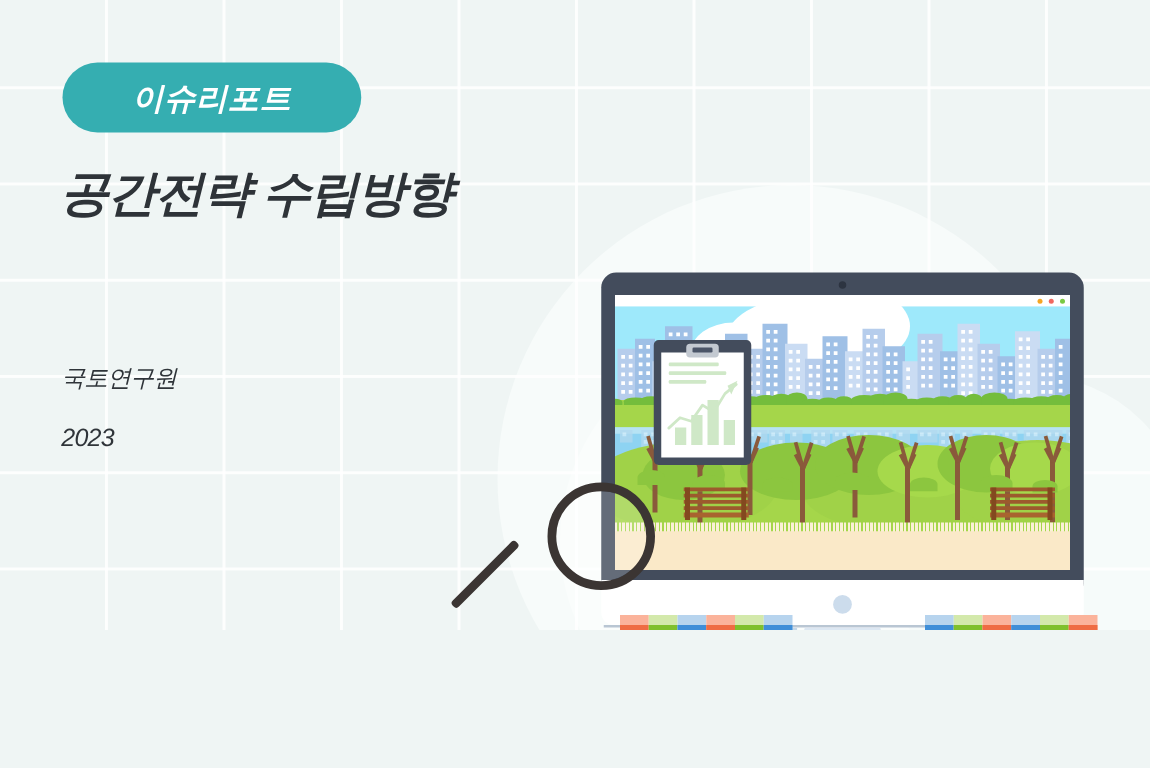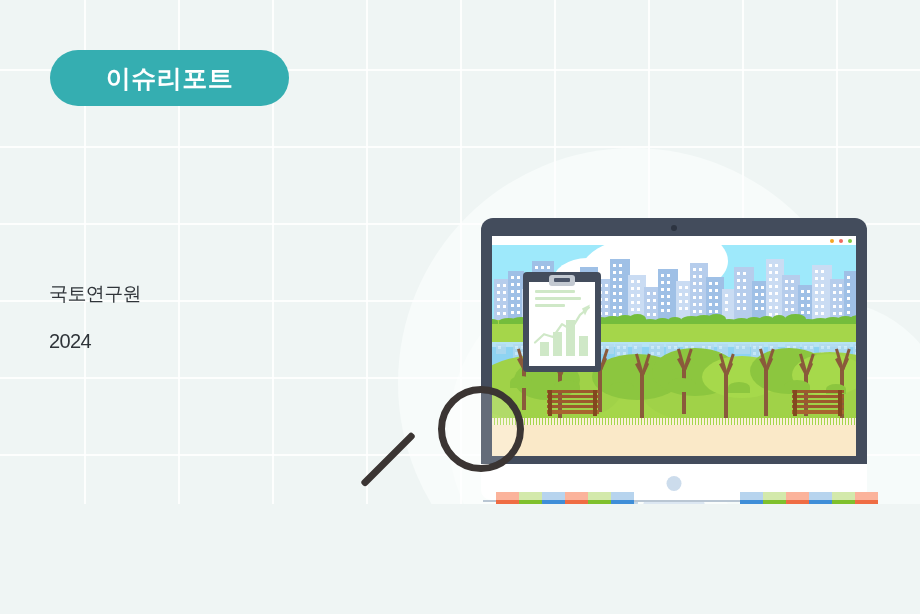--- a/index.html
+++ b/index.html
@@ -3,21 +3,21 @@
 <meta charset="utf-8">
 <style>
   * { margin:0; padding:0; box-sizing:border-box; }
   html,body { width:920px; height:614px; }
   body {
     font-family:"Liberation Sans","DejaVu Sans",sans-serif;
     background:#eff5f4;
     overflow:hidden;
     position:relative;
   }
-  #stage { position:absolute; inset:0; width:920px; height:504px; overflow:hidden; }
+  #stage { position:absolute; inset:0; width:920px; height:504px; overflow:hidden;font-style:italic; }
 
   
   .bg-base { position:absolute; inset:0; background:#eff5f4; }
   .bg-grid {
     position:absolute; inset:0;
     background-image:
       linear-gradient(to right, rgba(255,255,255,.85) 2px, transparent 2px),
       linear-gradient(to bottom, rgba(255,255,255,.85) 2px, transparent 2px);
     background-size:94px 77px;
     background-position:-10px -8px;
@@ -33,21 +33,21 @@
     width:239px; height:56px; border-radius:28px;
     background:#35aeb1;
     display:flex; align-items:center; justify-content:center;
     color:#fff; font-size:25px; font-weight:bold; letter-spacing:.5px;
   }
   .title {
     position:absolute; left:48px; top:130px; width:600px;
     font-size:39px; font-weight:bold; color:#2e3338;
     line-height:1.32; letter-spacing:-1px;
   }
-  .meta { position:absolute; left:49px; top:284px; width:420px; }
+  .meta { position:absolute; left:49px; top:294px; width:420px; }
   .meta-line { font-size:19px; color:#2f3439; line-height:1.1; letter-spacing:-.6px; }
   .meta-org   { margin-bottom:25px; }
   .meta-auth  { margin-bottom:25px; }
   .meta-year  { font-size:20px; }
 
   
   .monitor { position:absolute; left:481px; top:218px; width:386px; height:253px; }
   .bezel {
     position:absolute; inset:0;
     background:#434c5c;
@@ -172,25 +172,26 @@
   <div class="blob blob-a"></div>
   <div class="blob blob-b"></div>
   <div class="blob blob-c"></div>
   <div class="bg-grid"></div>
 
   <div class="badge">
     <span>이슈리포트</span>
   </div>
 
   <div class="title">
+    <div>공간전략 수립방향</div>
   </div>
 
   <div class="meta">
     <div class="meta-line meta-org">국토연구원</div>
-    <div class="meta-line meta-year">2024</div>
+    <div class="meta-line meta-year">2023</div>
   </div>
 
   <div class="monitor">
     <div class="bezel"></div>
     <div class="webcam"></div>
 
     <div class="screen">
 
       <div class="sky"></div>
       <div class="cloud cl1"></div>

